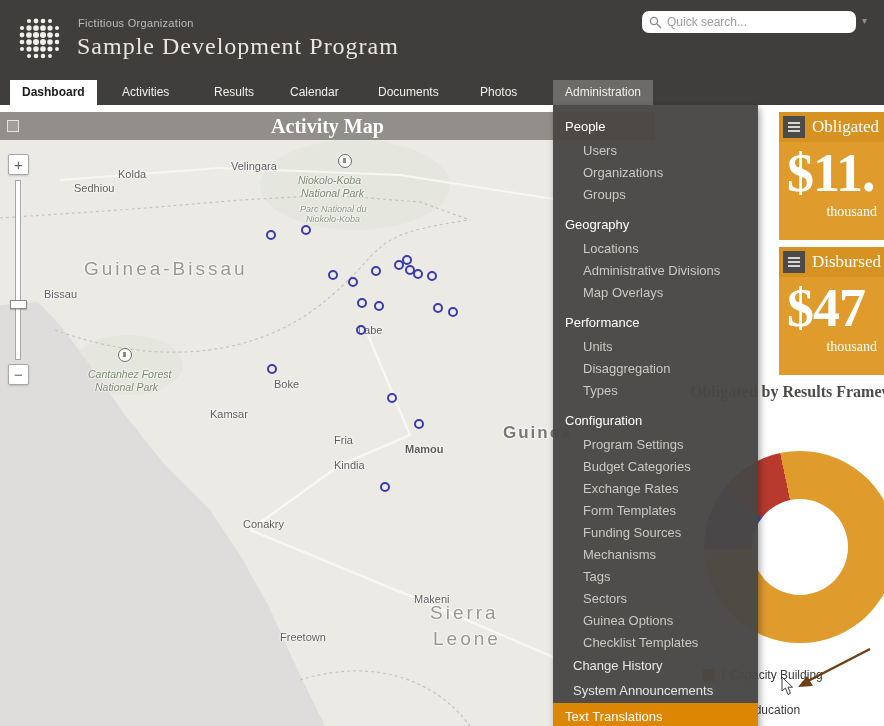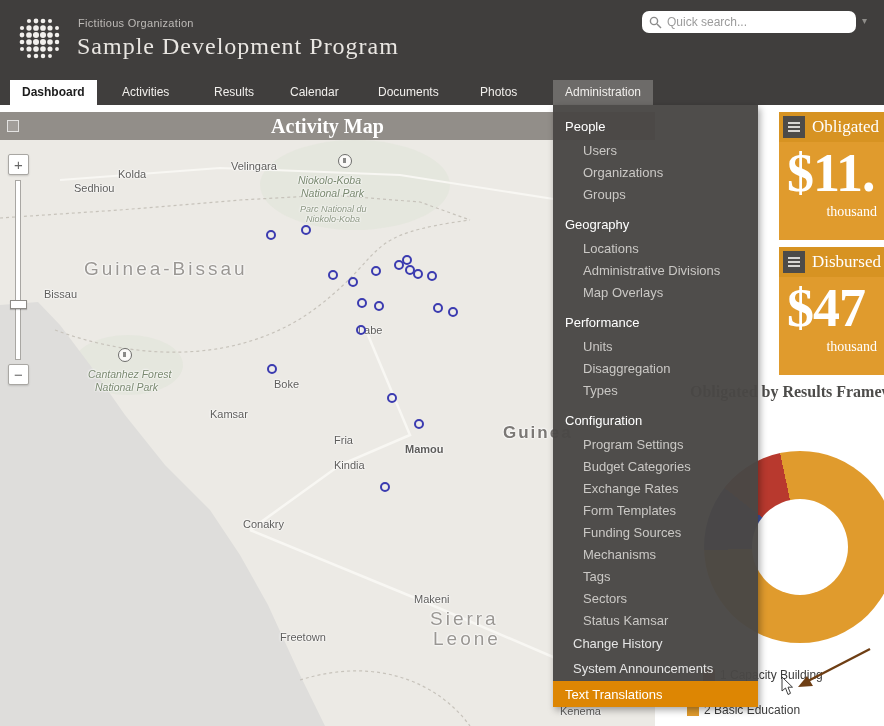--- a/index.html
+++ b/index.html
@@ -191,21 +191,21 @@
         <div class="map-label park" style="left: 95px; top: 241px;">National Park</div>
         <div class="map-label city" style="left: 274px; top: 238px;">Boke</div>
         <div class="map-label city" style="left: 210px; top: 268px;">Kamsar</div>
         <div class="map-label city" style="left: 358px; top: 184px;">Labe</div>
         <div class="map-label city" style="left: 334px; top: 294px;">Fria</div>
         <div class="map-label city" style="left: 405px; top: 303px; font-weight: bold;">Mamou</div>
         <div class="map-label city" style="left: 334px; top: 319px;">Kindia</div>
         <div class="map-label country-bold" style="left: 503px; top: 283px;">Guinea</div>
         <div class="map-label city" style="left: 243px; top: 378px;">Conakry</div>
         <div class="map-label city" style="left: 414px; top: 453px;">Makeni</div>
-        <div class="map-label country-lg" style="left: 430px; top: 462px; margin-top: 6px;">Sierra</div>
+        <div class="map-label country-lg" style="left: 430px; top: 462px;">Sierra</div>
         <div class="map-label country-lg" style="left: 433px; top: 488px;">Leone</div>
         <div class="map-label city" style="left: 280px; top: 491px;">Freetown</div>
         <div class="map-label city" style="left: 560px; top: 565px;">Kenema</div>
         <div class="marker" style="left: 266px; top: 90px;"></div>
         <div class="marker" style="left: 301px; top: 85px;"></div>
         <div class="marker" style="left: 328px; top: 130px;"></div>
         <div class="marker" style="left: 348px; top: 137px;"></div>
         <div class="marker" style="left: 371px; top: 126px;"></div>
         <div class="marker" style="left: 394px; top: 120px;"></div>
         <div class="marker" style="left: 402px; top: 115px;"></div>
@@ -265,21 +265,22 @@
       <div class="menu-item">Types</div>
       <div class="menu-section-label">Configuration</div>
       <div class="menu-item">Program Settings</div>
       <div class="menu-item">Budget Categories</div>
       <div class="menu-item">Exchange Rates</div>
       <div class="menu-item">Form Templates</div>
       <div class="menu-item">Funding Sources</div>
       <div class="menu-item">Mechanisms</div>
       <div class="menu-item">Tags</div>
       <div class="menu-item">Sectors</div>
-      <div class="menu-item">Status Kamsar</div>
+      <div class="menu-item">Guinea Options</div>
+      <div class="menu-item">Checklist Templates</div>
       <div class="menu-standalone">Change History</div>
       <div class="menu-standalone">System Announcements</div>
       <div class="menu-highlight" style="background: rgb(221, 134, 3);">Text Translations</div>
     </div>
 
   <svg class="overlay" style="left:770px;top:635px" width="110" height="62" viewBox="0 0 110 62">
     <line x1="100" y1="14" x2="38" y2="46" stroke="#6e3e14" stroke-width="2.5"></line>
     <polygon points="28,52 37,41 43,51" fill="#6e3e14"></polygon>
   </svg>
   <svg class="overlay" style="left:781px;top:677px" width="16" height="20" viewBox="0 0 16 20">

